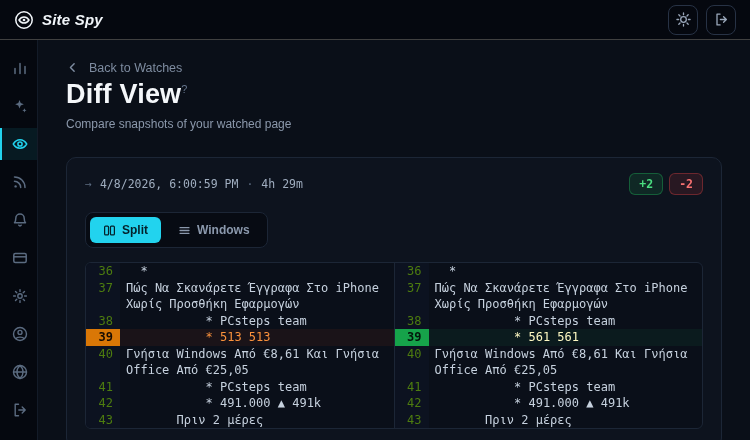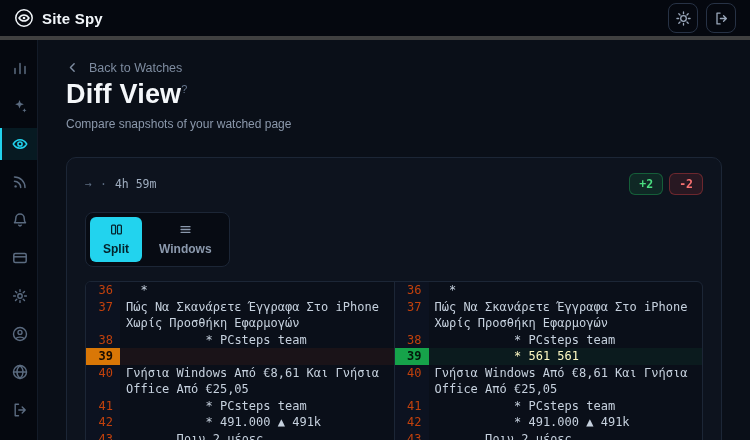--- a/index.html
+++ b/index.html
@@ -4,23 +4,23 @@
 <style>
   * { margin:0; padding:0; box-sizing:border-box; }
   html,body { width:750px; height:440px; overflow:hidden; }
   body {
     background:#0a0f18;
     color:#cbd5e1;
     font-family:"Liberation Sans", sans-serif;
   }
   
   .topbar {
-    height:40px; background:#05080f; border-bottom:4px solid #404040;
+    height:40px; background:#05080f; border-bottom:1px solid #404040;
     display:flex; align-items:center; justify-content:space-between;
-    padding:0 14px; position:relative; z-index:3;
+    padding:0 14px; position:relative; z-index:3;font-style:italic;
   }
   .brand { display:flex; align-items:center; gap:8px; }
   .brand-name { color:#f1f5f9; font-weight:700; font-size:15px; letter-spacing:.2px; }
   .iconbtn {
     width:30px; height:30px; border:1px solid #273245; border-radius:8px;
     background:transparent; color:#9aa7ba; display:flex; align-items:center; justify-content:center;
     cursor:pointer;
   }
   .topbar-actions { display:flex; gap:8px; }
   
@@ -68,34 +68,34 @@
   .badge.del { color:#f87171; background:rgba(239,68,68,.12); border:1px solid rgba(239,68,68,.35); }
   
   .toggle-row { padding:4px 18px 14px 18px; }
   .segment {
     display:inline-flex; gap:4px; background:#070b13; border:1px solid #1c2636;
     border-radius:8px; padding:4px;
   }
   .seg-btn {
     display:inline-flex; align-items:center; gap:6px; border:none; border-radius:6px;
     padding:6px 13px; font-size:12px; font-weight:700; cursor:pointer;
-    background:transparent; color:#8b99ad; font-family:"Liberation Sans", sans-serif;flex-direction:column;
+    background:transparent; color:#8b99ad; font-family:"Liberation Sans", sans-serif;
   }
   .seg-btn.active { background:#22d3ee; color:#04222b; }
   
   .diff {
     margin:0 18px 18px 18px; border:1px solid #1c2636; border-radius:6px;
     background:#0a0f19; display:flex; overflow:hidden;
     font-family:"DejaVu Sans Mono", monospace; font-size:12px; line-height:16.5px;
   }
   .pane { flex:1 1 0; min-width:0; }
   .pane.right { border-left:1px solid #1c2636; }
   .drow { display:flex; }
   .gut {
-    flex:0 0 34px; text-align:right; padding-right:7px; color:#c2410c;
+    flex:0 0 34px; text-align:right; padding-right:7px; color:#4d7c0f;
     background:#0c1220; user-select:none;
   }
   .code { flex:1; white-space:pre-wrap; word-break:break-word; padding-left:6px; color:#c6d1de; }
   .drow.removed { background:rgba(234,88,12,.07); }
   .drow.removed .gut { background:#d97706; color:#180c02; font-weight:700; }
   .drow.removed .code { color:#fb923c; }
   .drow.added { background:rgba(34,197,94,.07); }
   .drow.added .gut { background:#16a34a; color:#03180b; font-weight:700; }
   .drow.added .code { color:#fef9c3; }
   svg { display:block; }
@@ -231,22 +231,23 @@
     <span class="help">?</span>
   </div>
   <div class="subtitle">Compare snapshots of your watched page</div>
 
   
   <div class="card">
 
     <div class="card-head">
       <div class="snap-times">
         <span class="snap-arrow">→</span>
+        <span>4/8/2026, 6:00:59 PM</span>
         <span class="snap-sep">·</span>
-        <span>4h 59m</span>
+        <span>4h 29m</span>
       </div>
       <div class="badges">
         <span class="badge add">+2</span>
         <span class="badge del">-2</span>
       </div>
     </div>
 
     <div class="toggle-row">
       <div class="segment">
         <button class="seg-btn active">
@@ -280,20 +281,21 @@
           <span class="gut">37</span>
           <span class="code">Πώς Να Σκανάρετε Έγγραφα Στο iPhone
 Χωρίς Προσθήκη Εφαρμογών</span>
         </div>
         <div class="drow">
           <span class="gut">38</span>
           <span class="code">           * PCsteps team</span>
         </div>
         <div class="drow removed">
           <span class="gut">39</span>
+          <span class="code">           * 513 513</span>
         </div>
         <div class="drow">
           <span class="gut">40</span>
           <span class="code">Γνήσια Windows Από €8,61 Και Γνήσια
 Office Από €25,05</span>
         </div>
         <div class="drow">
           <span class="gut">41</span>
           <span class="code">           * PCsteps team</span>
         </div>

